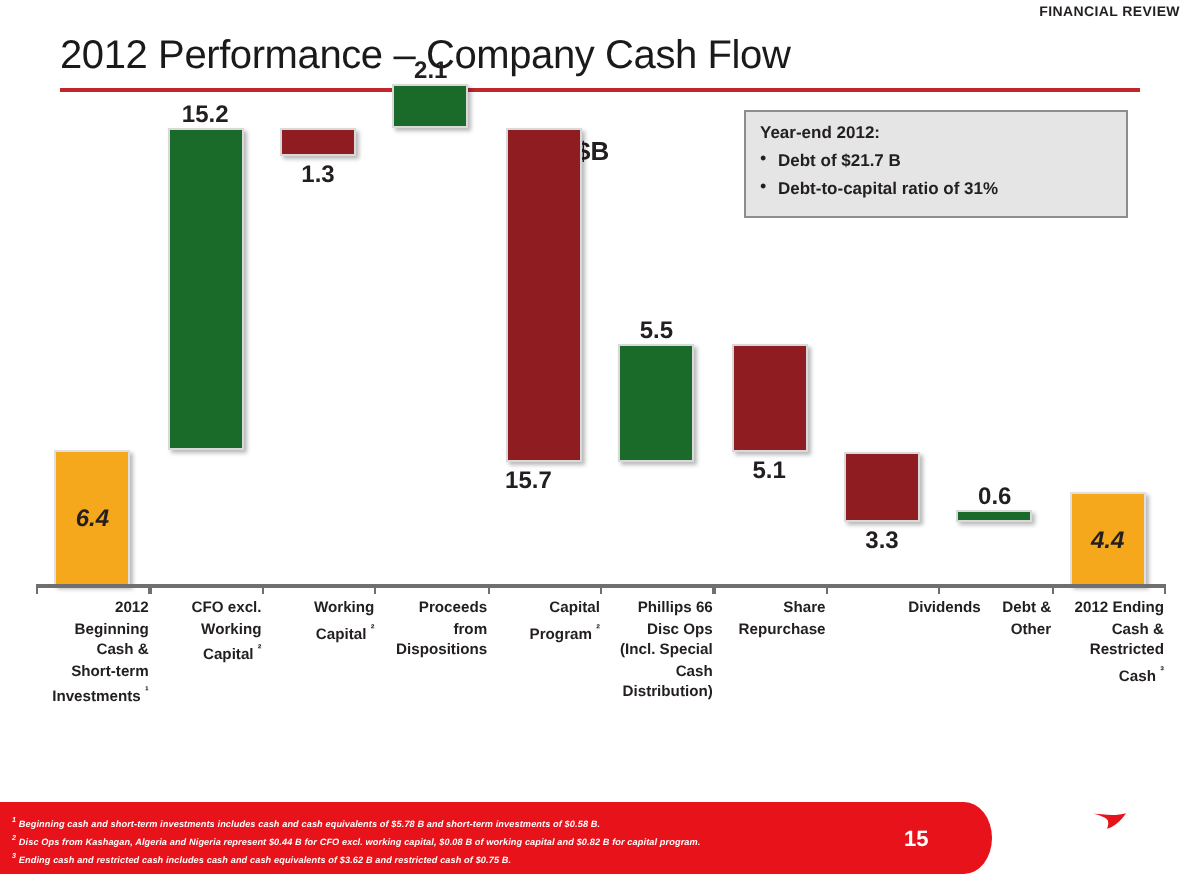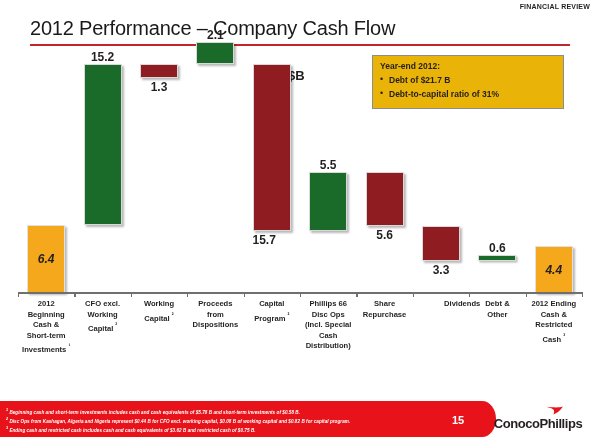--- a/index.html
+++ b/index.html
@@ -24,21 +24,21 @@
     letter-spacing:-.2px; white-space:nowrap;
   }
   #title-rule {
     position:absolute; left:30px; top:44px; width:540px; height:2px;
     background:#c0272d;
   }
 
   
   #callout {
     position:absolute; left:372px; top:55px; width:192px; height:54px;
-    border:1px solid #8d8d8d; background:#eab308;
+    border:1px solid #8d8d8d; background:#e5e5e5;
     padding:5px 7px 0 7px;
   }
   #callout .co-title { font-size:8.5px; font-weight:bold; color:#231f20; margin-bottom:4px; }
   #callout .co-row { display:flex; align-items:flex-start; margin-bottom:4px; }
   #callout .co-bullet { width:9px; font-size:9px; line-height:9px; color:#231f20; }
   #callout .co-text { font-size:8.5px; font-weight:bold; color:#231f20; }
 
   
   #units-label {
     position:absolute; left:288px; top:68px;
@@ -67,21 +67,21 @@
   }
   .tick {
     position:absolute; top:292px; width:1.3px; height:5px; background:#6f6f6f;
   }
 
   
   #cats { position:absolute; left:18px; top:299px; width:564px; height:95px; }
   .cat {
     position:absolute; top:0;
     font-size:7.6px; font-weight:bold; color:#231f20;
-    text-align:center; line-height:10.5px;
+    text-align:right; line-height:10.5px;
   }
   .cat sup { font-size:5.6px; font-weight:bold; }
 
   
   #footer-band {
     position:absolute; left:0; bottom:0; width:480px; height:36px;
     background:#e8121a;
   }
   #footnotes {
     position:absolute; left:6px; bottom:3px; width:470px;
@@ -140,21 +140,21 @@
     <div class="vlabel" style="width: 56.4px; left: 56.4px; top: -9.76364px;">15.2</div>
     <div class="bar red" style="left: 122px; top: 4.23636px; width: 38px; height: 13.7682px;"></div>
     <div class="vlabel" style="width: 56.4px; left: 112.8px; top: 20.0045px;">1.3</div>
     <div class="bar green" style="left: 178.4px; top: -18.0045px; width: 38px; height: 22.2409px;"></div>
     <div class="vlabel" style="width: 56.4px; left: 169.2px; top: -32.0045px;">2.1</div>
     <div class="bar red" style="left: 234.8px; top: 4.23636px; width: 38px; height: 166.277px;"></div>
     <div class="vlabel" style="width: 56.4px; left: 218px; top: 172.514px;">15.7</div>
     <div class="bar green" style="left: 291.2px; top: 112.264px; width: 38px; height: 58.25px;"></div>
     <div class="vlabel" style="width: 56.4px; left: 282px; top: 98.2636px;">5.5</div>
     <div class="bar red" style="left: 347.6px; top: 112.264px; width: 38px; height: 54.0136px;"></div>
-    <div class="vlabel" style="width: 56.4px; left: 338.4px; top: 168.277px;">5.6</div>
+    <div class="vlabel" style="width: 56.4px; left: 338.4px; top: 168.277px;">5.1</div>
     <div class="bar red" style="left: 404px; top: 166.277px; width: 38px; height: 34.95px;"></div>
     <div class="vlabel" style="width: 56.4px; left: 394.8px; top: 203.227px;">3.3</div>
     <div class="bar green" style="left: 460.4px; top: 194.873px; width: 38px; height: 6.35455px;"></div>
     <div class="vlabel" style="width: 56.4px; left: 451.2px; top: 180.873px;">0.6</div>
     <div class="bar orange" style="left: 516.8px; top: 186.4px; width: 38px; height: 46.6px;"></div>
     <div class="vlabel inside" style="width: 56.4px; left: 507.6px; top: 202.7px;">4.4</div>
   </div>
 <div id="axis"></div>
 <div id="cats">
     <div class="cat" style="left: 0px; width: 56.4px;">2012<br>Beginning<br>Cash &amp;<br>Short-term<br>Investments <sup>¹</sup></div>
@@ -175,21 +175,20 @@
     <div class="fn"><sup>2</sup> <span>Disc Ops from Kashagan, Algeria and Nigeria represent $0.44 B for CFO excl. working capital, $0.08 B of working capital and $0.82 B for capital program.</span></div>
     <div class="fn"><sup>3</sup> <span>Ending cash and restricted cash includes cash and cash equivalents of $3.62 B and restricted cash of $0.75 B.</span></div>
   </div>
 </div>
 <div id="footer-notch"></div>
 <div id="page-num">15</div>
 <div id="logo-wrap">
   <svg id="logo-swoosh" viewBox="0 0 20 9">
     <path d="M0.5 0.8 C5 1.2 12 2.2 17 0.6 C14 5 10.5 7.6 7.5 8.4 C8.6 5.8 8.2 4 7 3.2 C5 2.0 2 1.2 0.5 0.8 Z" fill="#e8121a"></path>
   </svg>
-  <div id="logo-text">ConocoPhillips</div>
 </div>
 
 <div class="tick" style="left: 18px;"></div>
 <div class="tick" style="left: 74.4px;"></div>
 <div class="tick" style="left: 130.8px;"></div>
 <div class="tick" style="left: 187.2px;"></div>
 <div class="tick" style="left: 243.6px;"></div>
 <div class="tick" style="left: 300px;"></div>
 <div class="tick" style="left: 356.4px;"></div>
 <div class="tick" style="left: 412.8px;"></div>

